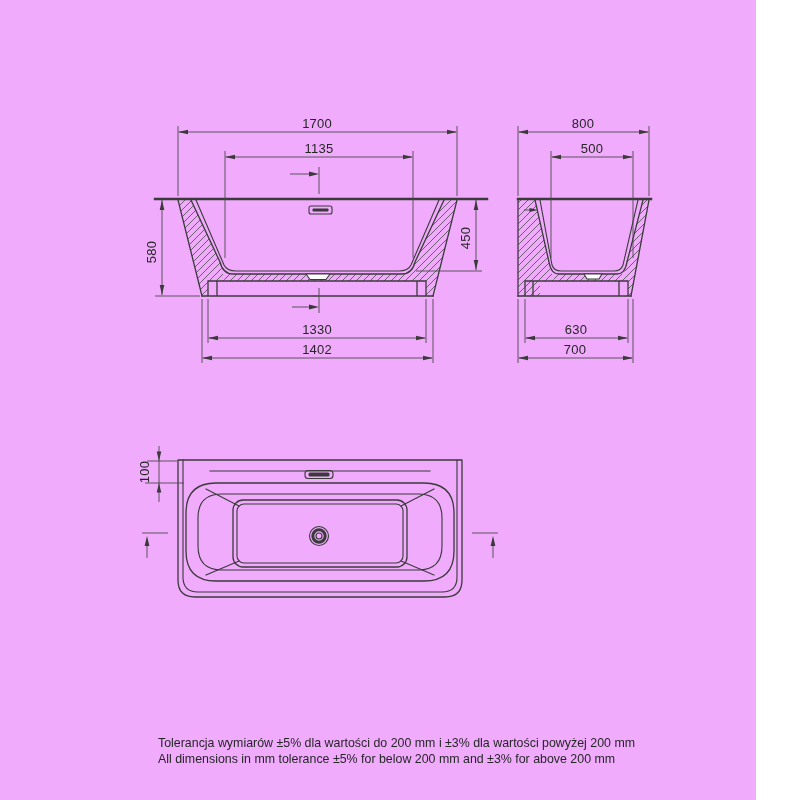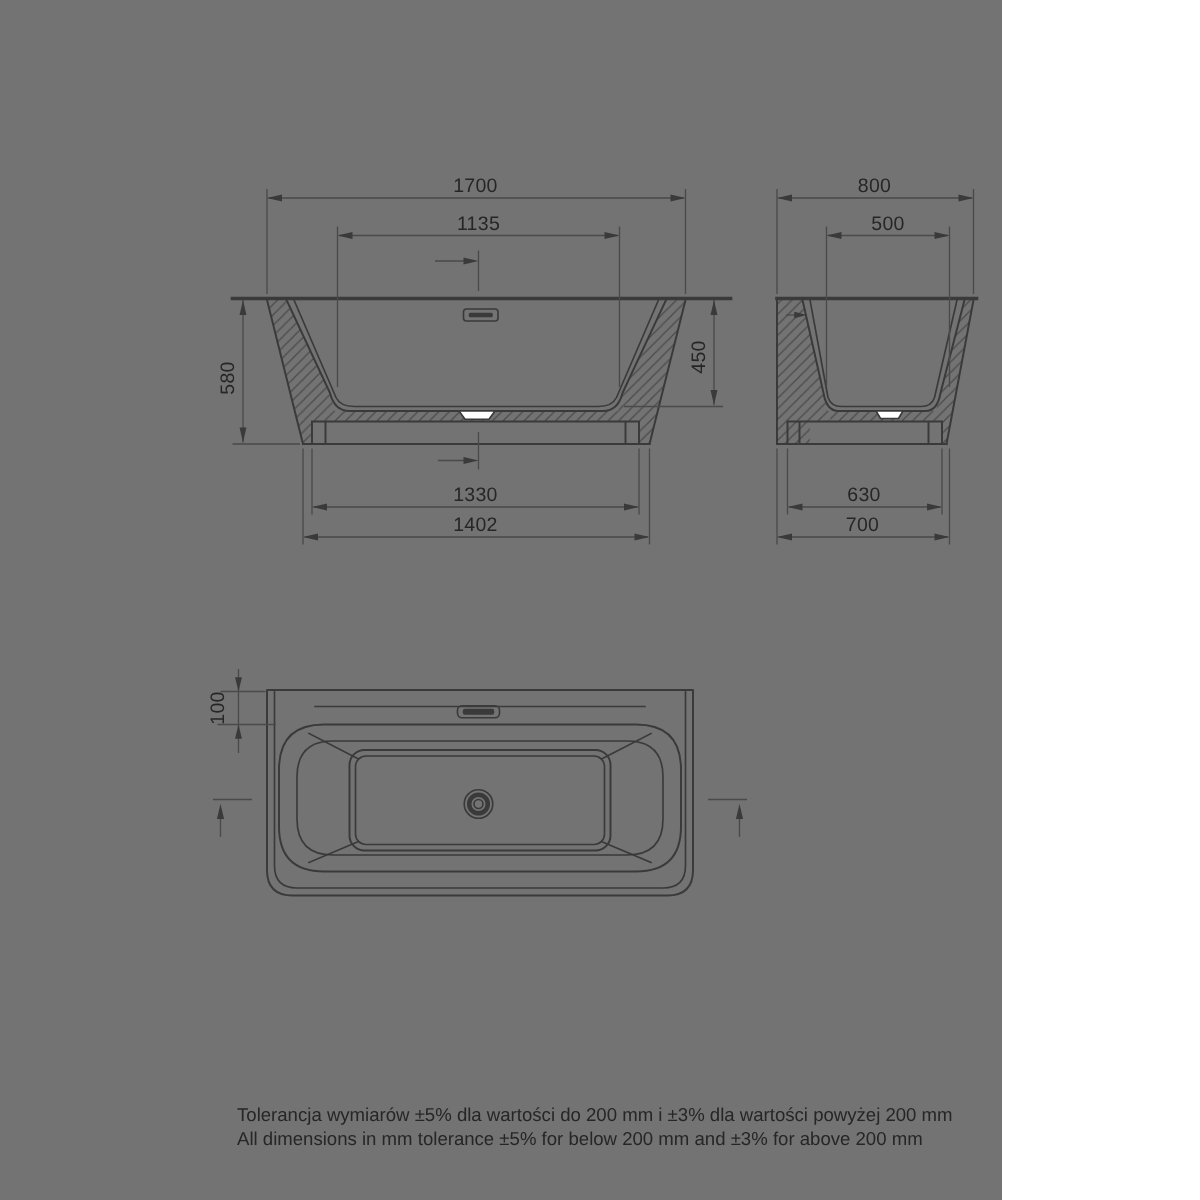--- a/index.html
+++ b/index.html
@@ -1,16 +1,16 @@
 <!DOCTYPE html>
 <html><head>
 <meta charset="utf-8">
 <style>
   html,body{margin:0;padding:0;background:#ffffff;}
-  .stage{position:relative;width:668px;height:800px;background:#737373;overflow:hidden;
+  .stage{position:relative;width:756px;height:800px;background:#f0abfc;overflow:hidden;
          font-family:"Liberation Sans",sans-serif;}
   svg{display:block;}
   .ln{stroke:#3a3a3a;stroke-width:1.3;fill:none;stroke-linecap:square;stroke-linejoin:round;}
   .thick{stroke-width:2.4;}
   .mid{stroke-width:1.1;}
   .thin{stroke:#4a4a4a;stroke-width:0.9;fill:none;stroke-linecap:butt;}
   .arr{fill:#3a3a3a;stroke:none;}
   .white{fill:#ffffff;}
   .hatchfill{fill:url(#hatch);stroke:none;}
   .dimtxt{font-size:13px;fill:#262626;text-anchor:middle;letter-spacing:0.2px;}

